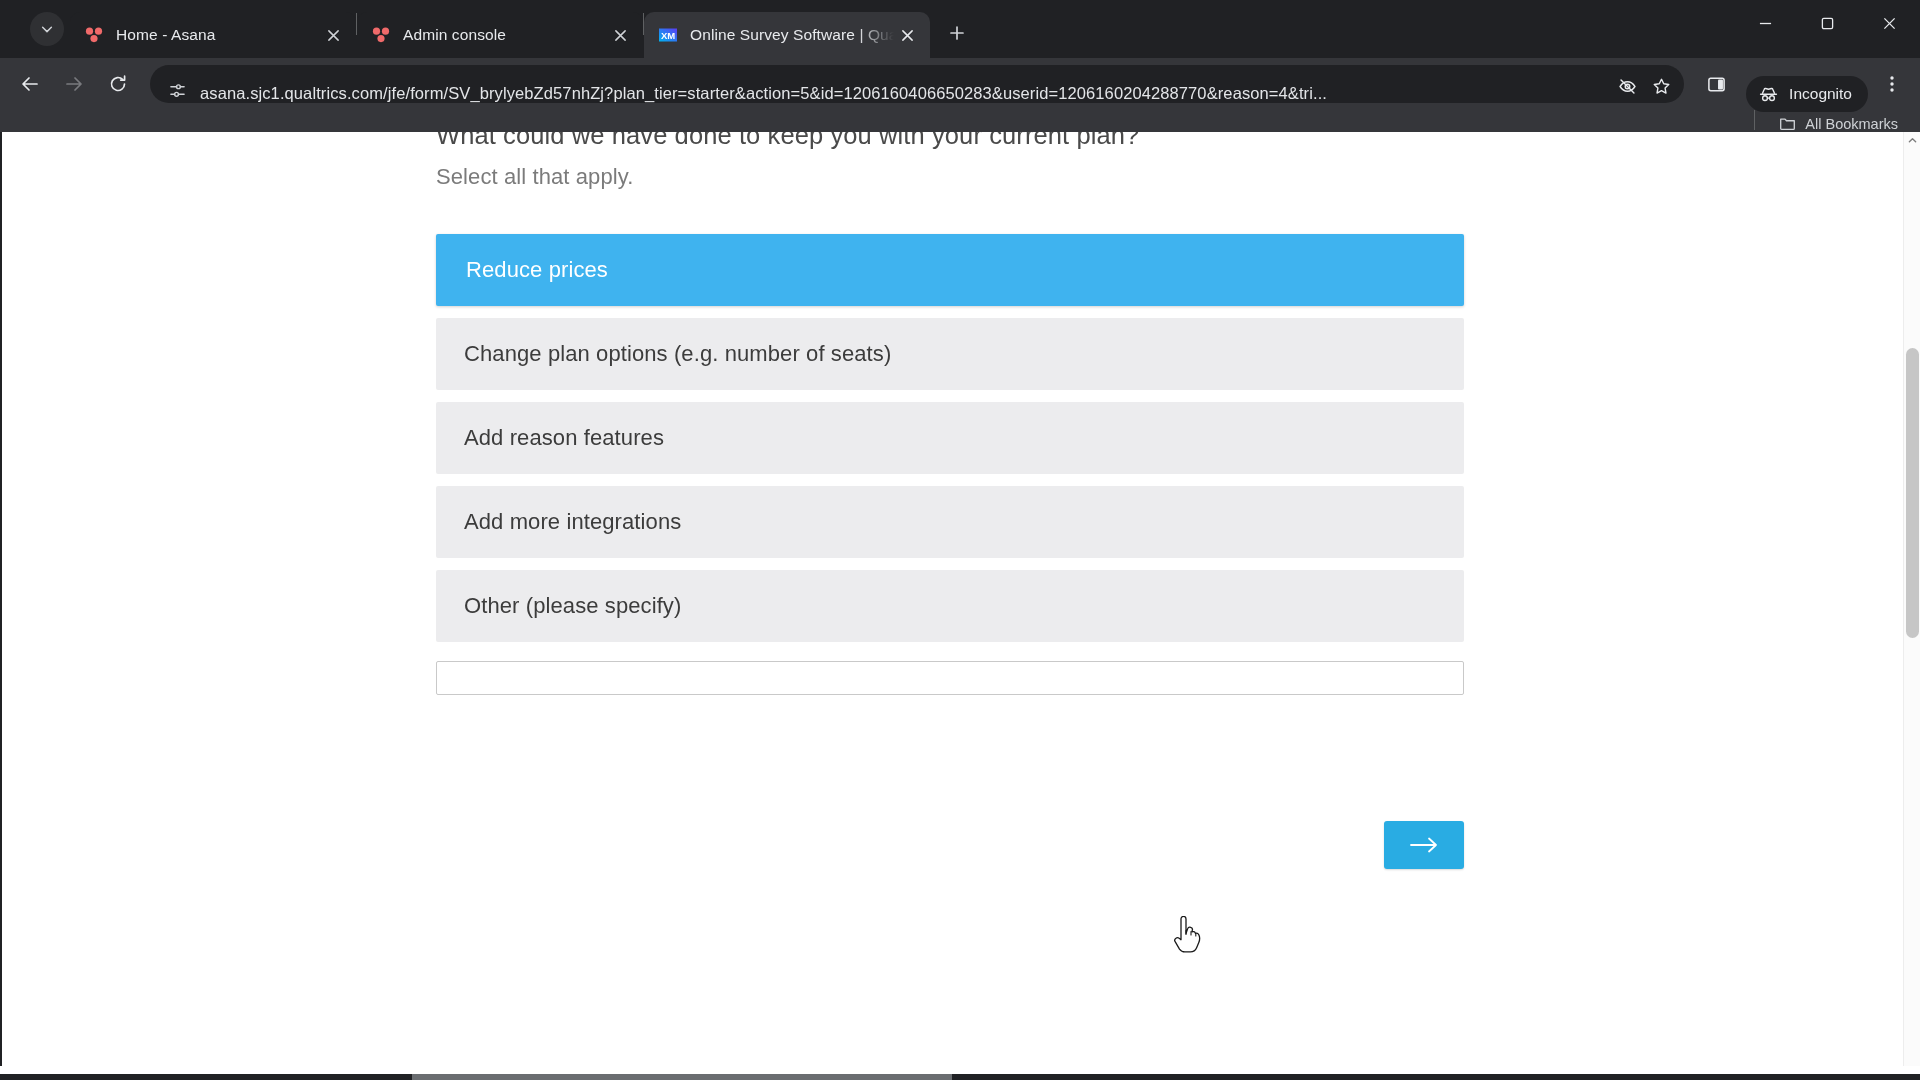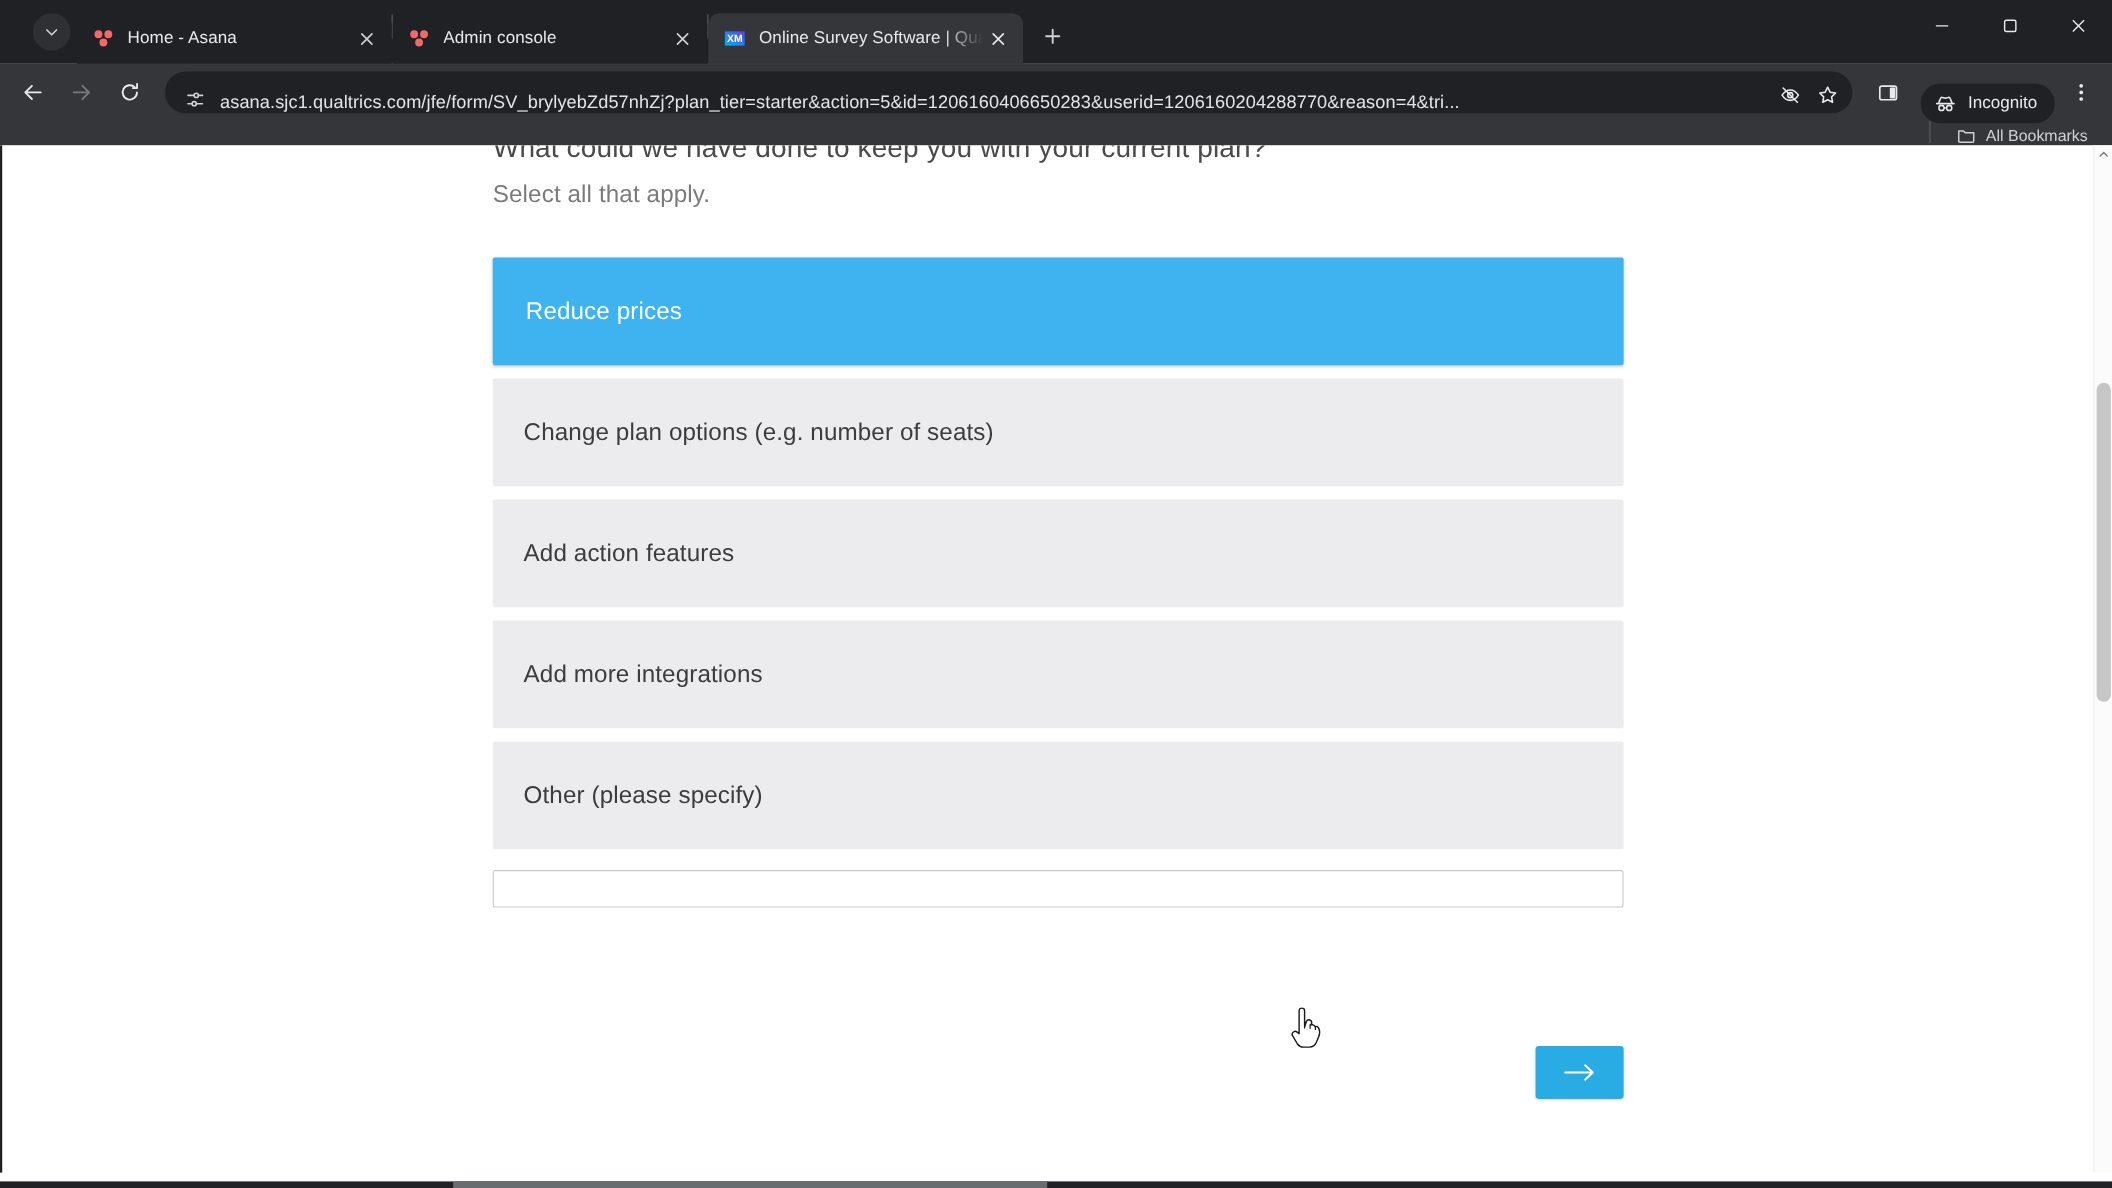--- a/index.html
+++ b/index.html
@@ -111,35 +111,35 @@
   .viewport {
     position:absolute; left:0; top:132px; width:1920px; height:948px;
     background:#ffffff; overflow:hidden;
   }
   .page-border-left { position:absolute; left:0; top:0; width:2px; height:948px; background:#202124; }
   .page-bottom { position:absolute; left:0; bottom:0; width:1920px; height:14px; background:#ffffff; }
   .page-bottom-bar { position:absolute; left:0; bottom:0; width:1920px; height:6px; background:#202124; }
   .page-bottom-bar .thumb { position:absolute; left:412px; top:0; width:540px; height:6px; background:#6a6d70; }
 
   .survey {
-    position:absolute; left:12px; top:0; width:1904px; height:948px; overflow:hidden;
+    position:absolute; left:0; top:0; width:1904px; height:948px; overflow:hidden;
   }
   .survey-inner { position:absolute; left:436px; top:-14px; width:1030px; }
 
   .q-title {
     font-size:25.5px; color:#4a4a4a; line-height:1.35; letter-spacing:.1px;
     font-weight:400; white-space:nowrap;
   }
   .q-sub {
     font-size:22px; color:#7b7b7b; margin-top:12px; letter-spacing:.1px; font-weight:400;
   }
 
   .choices { margin-top:44px; width:1028px; }
   .choice {
-    height:98px; display:flex; align-items:center; padding-left:28px;
+    height:72px; display:flex; align-items:center; padding-left:28px;
     background:#ececee; color:#3c3c3c; font-size:22px; margin-bottom:12px;
     border-radius:2px; cursor:pointer; letter-spacing:.1px; position:relative;
   }
   .choice.selected {
     background:#3fb3ef; color:#ffffff;
     box-shadow:0 1px 3px rgba(0,0,0,.18);
   }
   .choice.selected .choice-label { padding-left:2px; }
 
   .other-input {
@@ -355,21 +355,21 @@
         <div class="q-sub">Select all that apply.</div>
 
         <div class="choices">
           <div class="choice selected">
             <span class="choice-label">Reduce prices</span>
           </div>
           <div class="choice">
             <span class="choice-label">Change plan options (e.g. number of seats)</span>
           </div>
           <div class="choice">
-            <span class="choice-label">Add action features</span>
+            <span class="choice-label">Add reason features</span>
           </div>
           <div class="choice">
             <span class="choice-label">Add more integrations</span>
           </div>
           <div class="choice">
             <span class="choice-label">Other (please specify)</span>
           </div>
         </div>
 
         <input class="other-input" type="text" value="" style="">

